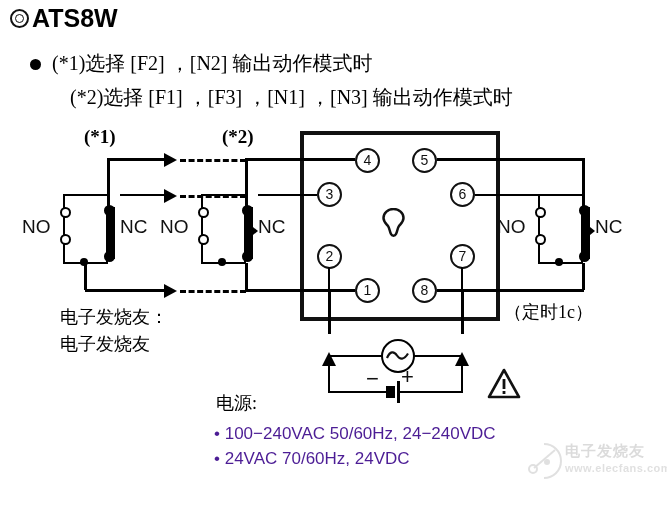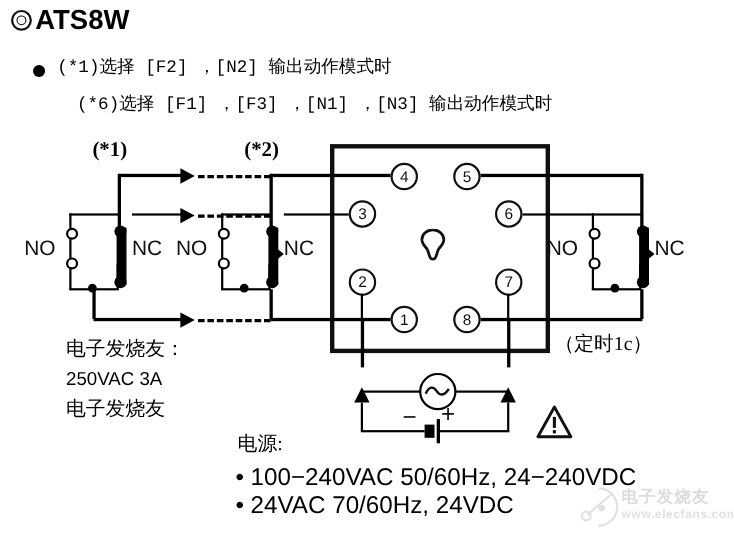--- a/index.html
+++ b/index.html
@@ -48,23 +48,23 @@
   .model-title {
     font-family: "Liberation Sans", sans-serif;
     font-weight: bold;
     font-size: 25px;
     letter-spacing: 0px;
     line-height: 1;
   }
 
   .note-line {
     position: absolute;
-    font-size: 16px;
-    white-space: nowrap;
-    font-family: Liberation Mono, monospace;
+    font-size: 20px;
+    white-space: nowrap;
+    font-family: Liberation Serif, serif;
   }
   .note1 { left: 52px; top: 50px; }
   .note2 { left: 70px; top: 84px; }
   .bullet-dot {
     position: absolute;
     left: 30px;
     top: 59px;
     width: 11px;
     height: 11px;
     background: #000;
@@ -201,24 +201,24 @@
   
   .cn-block {
     position: absolute;
     font-size: 18px;
     line-height: 27px;
     white-space: nowrap;
   }
   .spec-block {
     position: absolute;
     font-family: "Liberation Sans", sans-serif;
-    font-size: 22px;
+    font-size: 17px;
     line-height: 25px;
     white-space: nowrap;
-    color: #000000;
+    color: #4c1d95;
   }
   .timing-lbl {
     position: absolute;
     font-size: 18px;
     white-space: nowrap;
   }
 
   
   .ac-circle {
     position: absolute;
@@ -290,21 +290,21 @@
 
 <div id="page">
 
   <div class="title-row">
     <span class="ring-icon"></span>
     <span class="model-title">ATS8W</span>
   </div>
 
   <span class="bullet-dot"></span>
   <div class="note-line note1">(*1)选择 [F2] ，[N2] 输出动作模式时</div>
-  <div class="note-line note2">(*6)选择 [F1] ，[F3] ，[N1] ，[N3] 输出动作模式时</div>
+  <div class="note-line note2">(*2)选择 [F1] ，[F3] ，[N1] ，[N3] 输出动作模式时</div>
 
   <div class="starlbl" style="left:84px; top:126px;">(*1)</div>
   <div class="starlbl" style="left:222px; top:126px;">(*2)</div>
 
   <div class="socket-box"></div>
 
   <svg class="keyway" viewBox="0 0 23 30">
     <path d="M11.5 1 C17 1 21.5 5 21.5 10 C21.5 13.5 19 15.5 17 18 C15.5 20 15.5 23 14 26 C13 28.2 10 28.2 9 26 C7.5 23 7.5 20 6 18 C4 15.5 1.5 13.5 1.5 10 C1.5 5 6 1 11.5 1 Z" fill="none" stroke="#111" stroke-width="2.5"></path>
   </svg>
 
@@ -422,21 +422,20 @@
   <div class="pol" style="left:401px; top:364px;">+</div>
 
   <svg class="warn-tri" viewBox="0 0 34 31">
     <path d="M17 2 L32 29 L2 29 Z" fill="none" stroke="#111" stroke-width="2.6" stroke-linejoin="round"></path>
     <rect x="15.6" y="11" width="2.8" height="10" fill="#111"></rect>
     <rect x="15.6" y="23" width="2.8" height="3" fill="#111"></rect>
   </svg>
 
   <div class="cn-block" style="left:60px; top:304px;">
     <div>电子发烧友：</div>
-    <div style="font-family:'Liberation Sans',sans-serif; font-size:17px;">250VAC  3A</div>
     <div>电子发烧友</div>
   </div>
 
   <div class="timing-lbl" style="left:504px; top:300px;">（定时1c）</div>
 
   <div class="cn-block" style="left:216px; top:390px;">电源:</div>
   <div class="spec-block" style="left:214px; top:421px;">
     <div>• 100−240VAC 50/60Hz, 24−240VDC</div>
     <div>• 24VAC 70/60Hz, 24VDC</div>
   </div>

